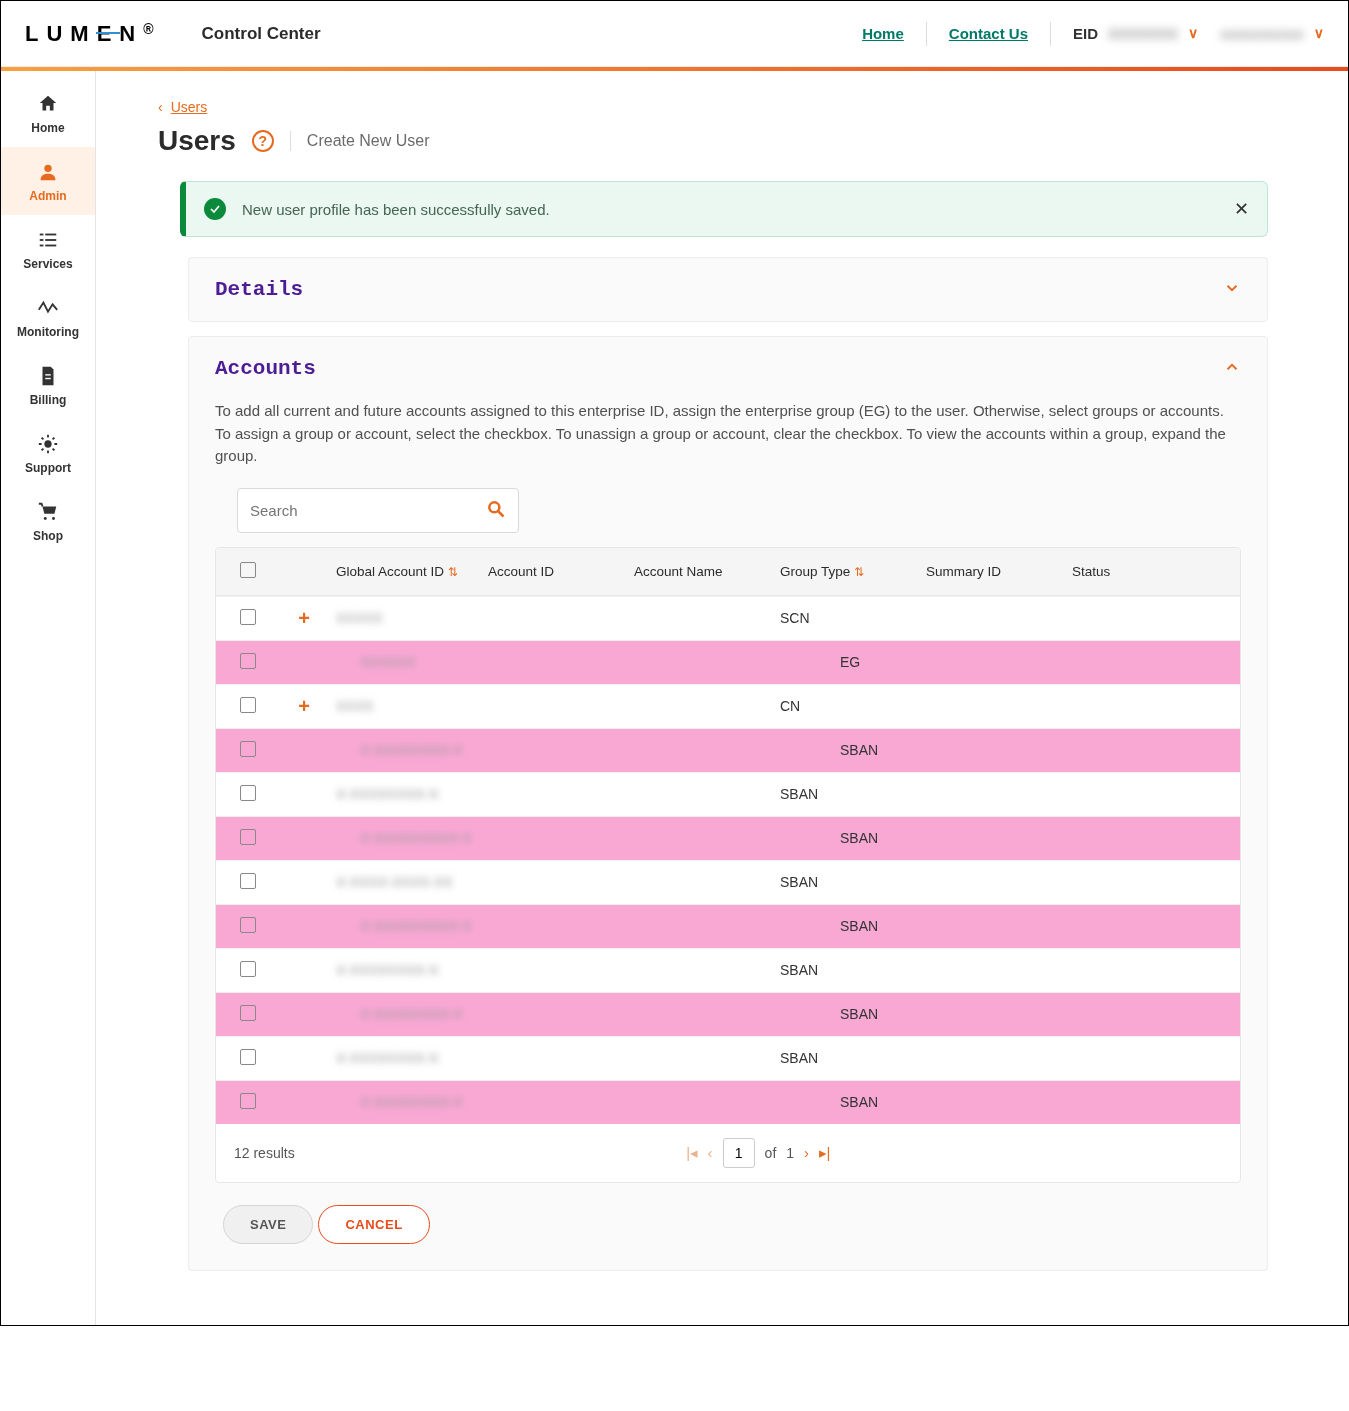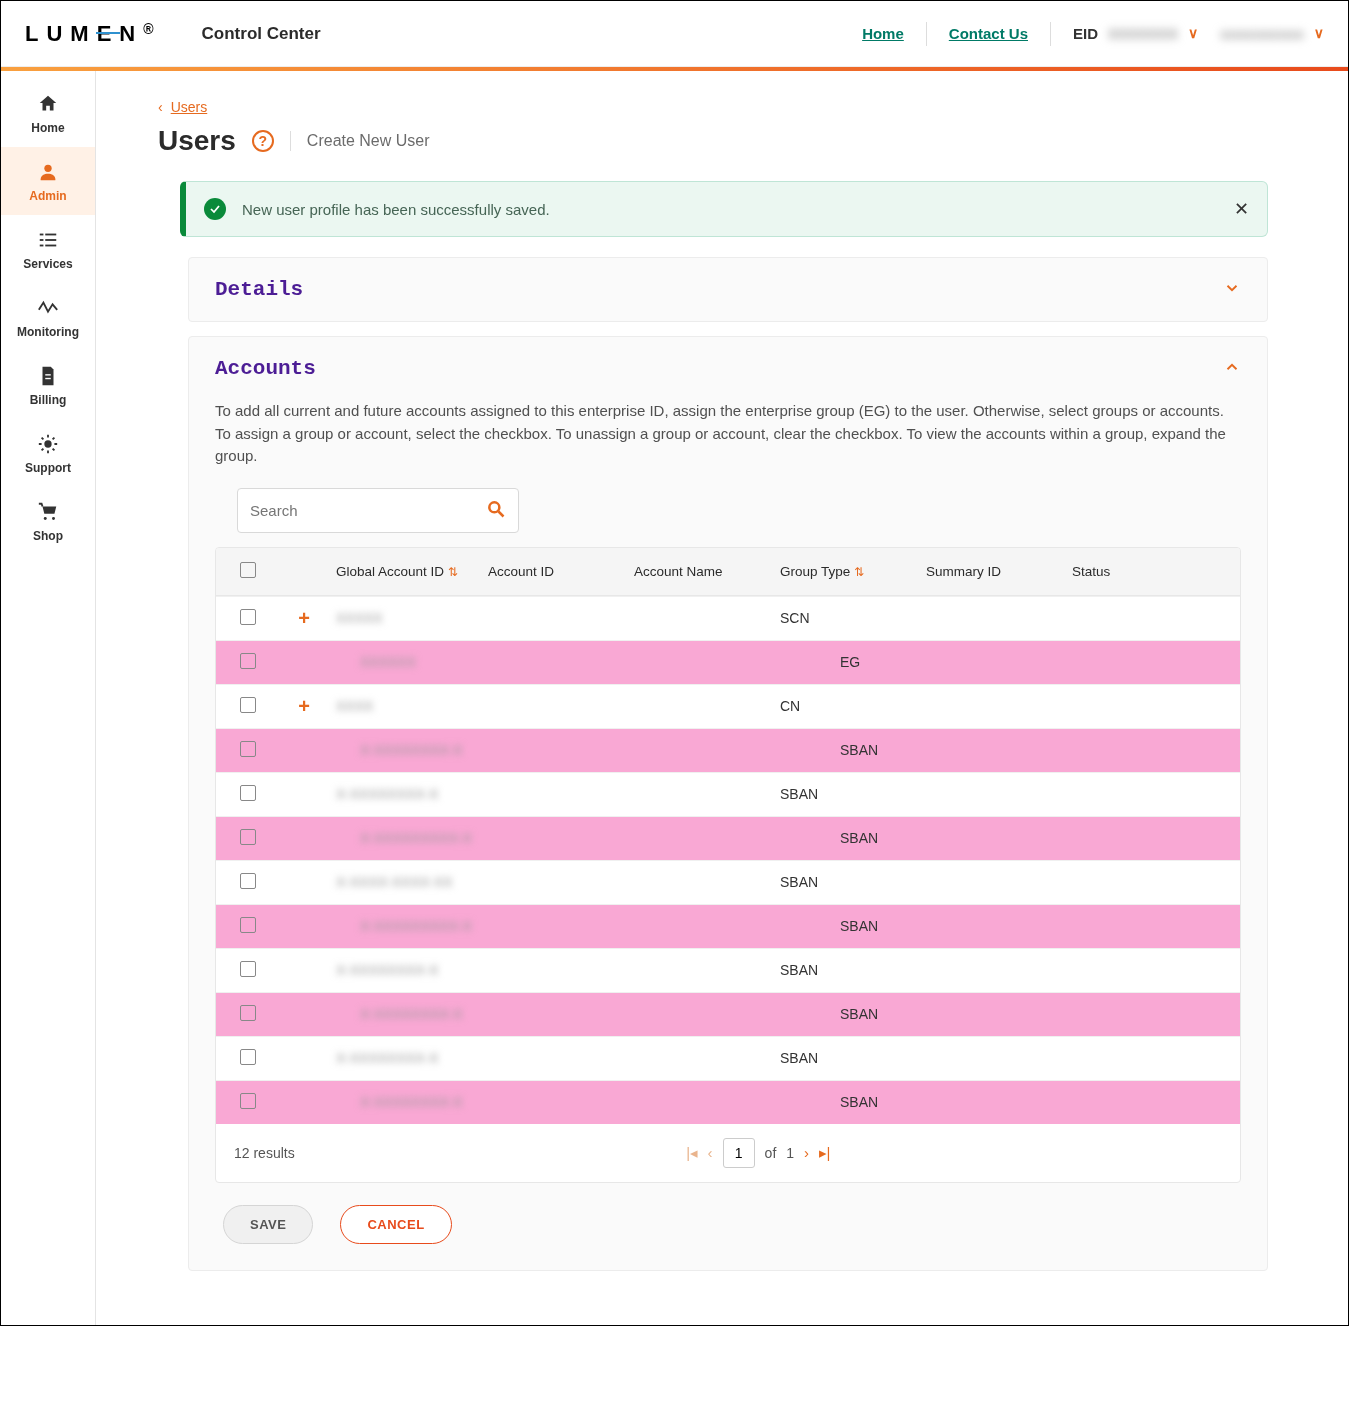--- a/index.html
+++ b/index.html
@@ -61,21 +61,21 @@
 .cell.redact-cell { filter: blur(3.5px); color: #999; }
 .expand { color: #e66a1f; font-size: 20px; font-weight: 700; text-align: center; cursor: pointer; }
 .chk { width: 16px; height: 16px; border: 1.4px solid #888; display: inline-block; border-radius: 2px; cursor: pointer; margin-left: 12px; }
 
 .pager { display: flex; align-items: center; padding: 14px 18px; font-size: 14px; color: #555; }
 .pager-center { margin: 0 auto; display: flex; align-items: center; gap: 10px; }
 .page-nav { color: #e9b48d; cursor: pointer; font-size: 15px; }
 .page-nav.active { color: #e66a1f; }
 .page-input { width: 32px; height: 30px; border: 1px solid #ccc; text-align: center; font-size: 14px; border-radius: 3px; }
 
-.actions { display: flex; gap: 27px; margin-top: 22px; margin-left: 8px; }
+.actions { display: flex; gap: 5px; margin-top: 22px; margin-left: 8px; }
 .btn { padding: 11px 26px; border-radius: 22px; font-weight: 800; font-size: 13px; letter-spacing: 0.5px; cursor: pointer; border: 1.5px solid transparent; }
 .btn-save { background: #f0f0f0; color: #555; border-color: #d5d5d5; }
 .btn-cancel { background: #fff; color: #e84b1c; border-color: #e84b1c; }
 </style>
 </head>
 <body>
 <div class="app">
 
 <div class="topbar">
   <span class="logo">LUM<span class="e-char">E</span>N<span style="letter-spacing:0;font-size:14px;vertical-align:top">®</span></span>

